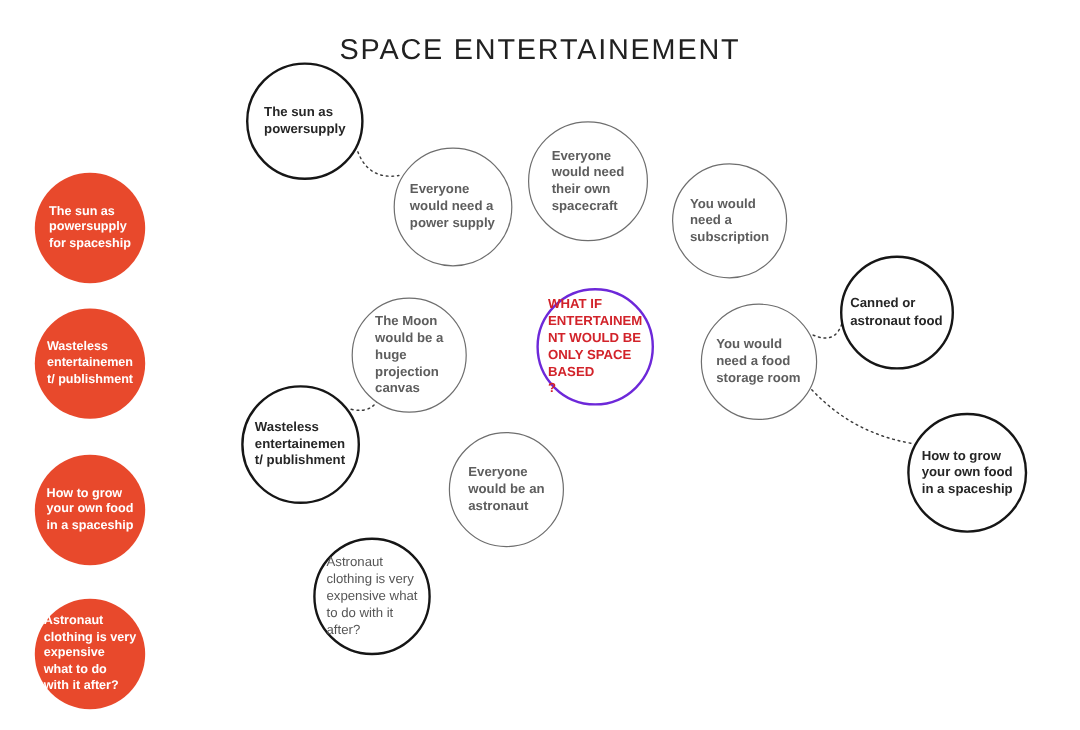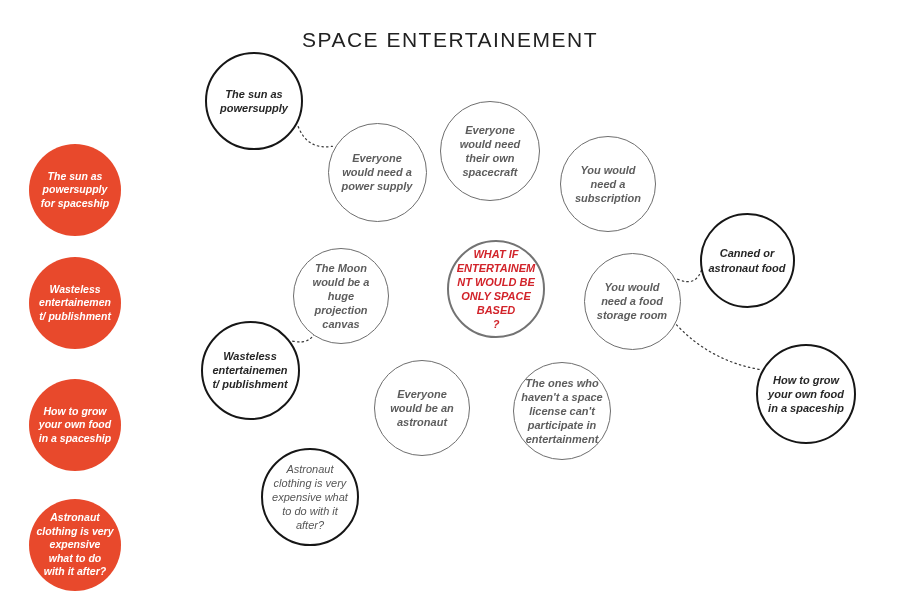--- a/index.html
+++ b/index.html
@@ -16,39 +16,38 @@
     left: 0; top: 0;
     width: 900px; height: 608px;
     pointer-events: none;
   }
   #page-title {
     position: absolute;
     top: 28px; left: 0;
     width: 100%;
     margin: 0;
     text-align: center;
-    font-size: 21px;
+    font-size: 24px;
     font-weight: 400;
     letter-spacing: 1.5px;
     color: #212121;
   }
   .node {
     position: absolute;
     border-radius: 50%;
     box-sizing: border-box;
     display: flex;
     align-items: center;
     justify-content: center;
-    text-align: center;
+    text-align: left;
     white-space: pre-line;
     font-size: 11px;
     line-height: 1.28;
     padding: 6px;
     background: #ffffff;
-    font-style: italic;
   }
   .s-red-solid {
     background: #e8492c;
     color: #ffffff;
     font-weight: bold;
     font-size: 10.5px;
     padding: 3px;
   }
   .s-black-bold {
     border: 2px solid #161616;
@@ -59,21 +58,21 @@
     border: 2px solid #161616;
     color: #565656;
     font-weight: normal;
   }
   .s-gray {
     border: 1.5px solid #6e6e6e;
     color: #5d5d5d;
     font-weight: bold;
   }
   .s-red-outline {
-    border: 2px solid #737373;
+    border: 2px solid #6d28d9;
     color: #d2232a;
     font-weight: bold;
   }
 </style>
 </head>
 <body>
 
 <div id="canvas">
   <svg id="connector-svg" viewBox="0 0 900 608" xmlns="http://www.w3.org/2000/svg">
       <path d="M 298.2 126.5 Q 307.3 150.2 332.4 146.3" fill="none" stroke="#3a3a3a" stroke-width="1.2" stroke-dasharray="1.5 3.2" stroke-linecap="round"></path>
@@ -126,23 +125,18 @@
 need a food
 storage room</div>
     <div class="node s-black-bold" style="left: 699.5px; top: 213px; width: 95px; height: 95px;">Canned or
 astronaut food</div>
     <div class="node s-black-bold" style="left: 756px; top: 344px; width: 100px; height: 100px;">How to grow
 your own food
 in a spaceship</div>
     <div class="node s-gray" style="left: 374px; top: 360px; width: 96px; height: 96px;">Everyone
 would be an
 astronaut</div>
-    <div class="node s-gray" style="left: 513px; top: 362px; width: 98px; height: 98px;">The ones who
-haven't a space
-license can't
-participate in
-entertainment</div>
     <div class="node s-black-light" style="left: 261px; top: 448px; width: 98px; height: 98px;">Astronaut
 clothing is very
 expensive what
 to do with it
 after?</div>
   </div>
 
 </body></html>

